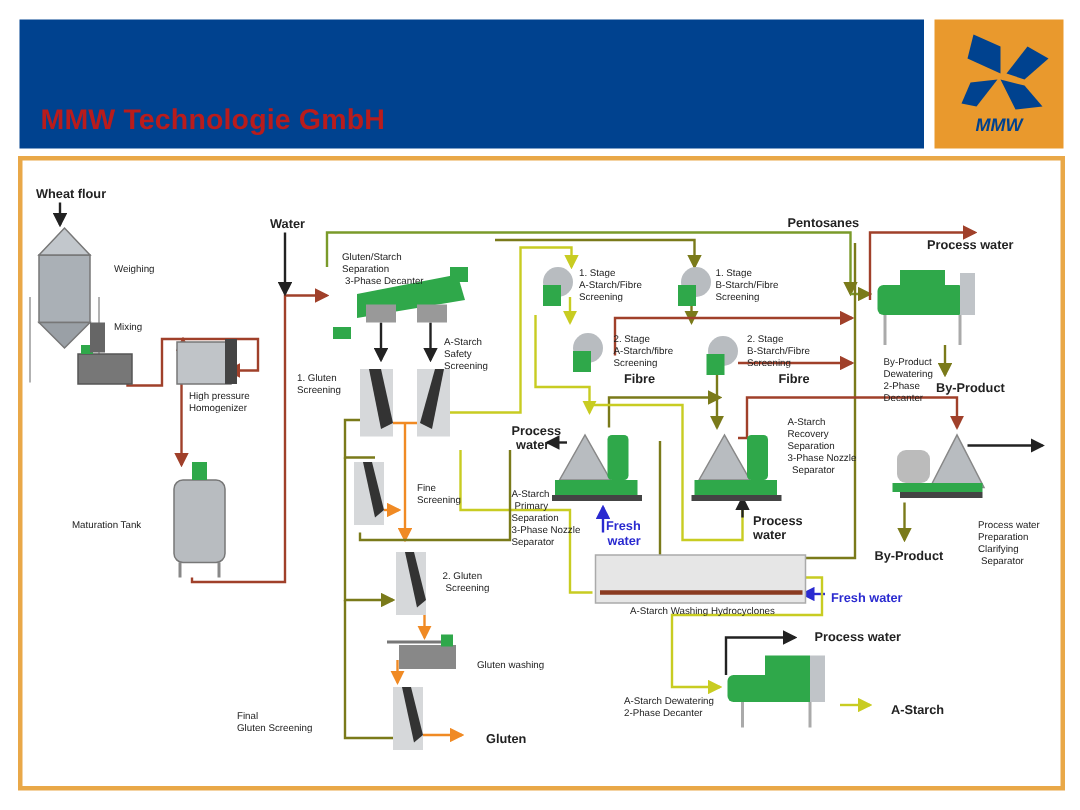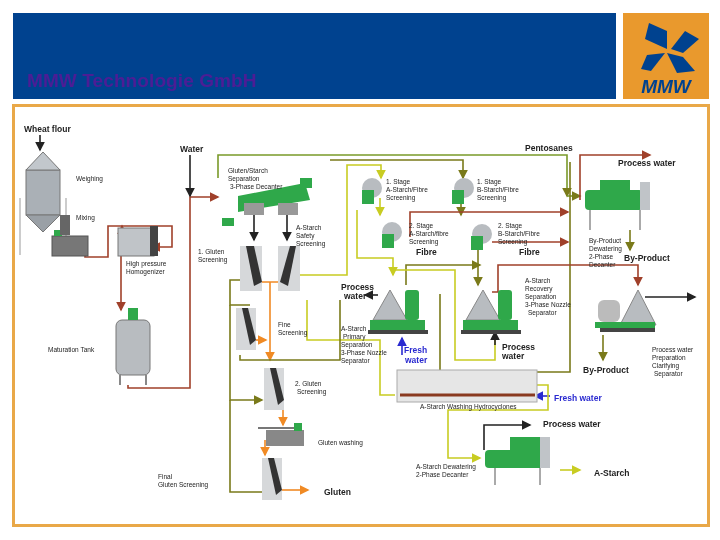--- a/index.html
+++ b/index.html
@@ -1,20 +1,20 @@
 <!DOCTYPE html>
 <html><head>
 <meta charset="utf-8">
 <style>
   html, body { margin:0; padding:0; background:#ffffff; }
   body { width:720px; height:540px; position:relative; overflow:hidden; font-family:"Liberation Sans", sans-serif; }
   .header-bar { position:absolute; left:13px; top:13px; width:603px; height:86px; background:#00428f; }
-  .header-title { position:absolute; left:27px; top:70px; color:#4c1d95; font-size:19px; font-weight:bold; font-family:"Liberation Sans", sans-serif; letter-spacing:0.1px; }
+  .header-title { position:absolute; left:27px; top:70px; color:#b91c1c; font-size:19px; font-weight:bold; font-family:"Liberation Sans", sans-serif; letter-spacing:0.1px; }
   .logo-box { position:absolute; left:623px; top:13px; width:86px; height:86px; background:#e9992d; }
-  .logo-text { position:absolute; left:0; width:86px; top:63px; text-align:center; color:#00428f; font-weight:bold; font-style:italic; font-size:19px; font-family:"Liberation Sans", sans-serif; }
+  .logo-text { position:absolute; left:0; width:86px; top:63px; text-align:center; color:#00428f; font-weight:bold; font-style:italic; font-size:12px; font-family:"Liberation Sans", sans-serif; }
   .frame { position:absolute; left:12px; top:104px; width:698px; height:423px; border:3px solid #e9a848; box-sizing:border-box; }
   svg.diagram { position:absolute; left:0; top:0; }
   .lbl { font-family:"Liberation Sans", sans-serif; fill:#222; }
   .sm { font-size:6.5px; }
   .md { font-size:8.5px; font-weight:bold; }
   .blue { fill:#2a2ad0; }
 </style>
 </head>
 <body>
 

